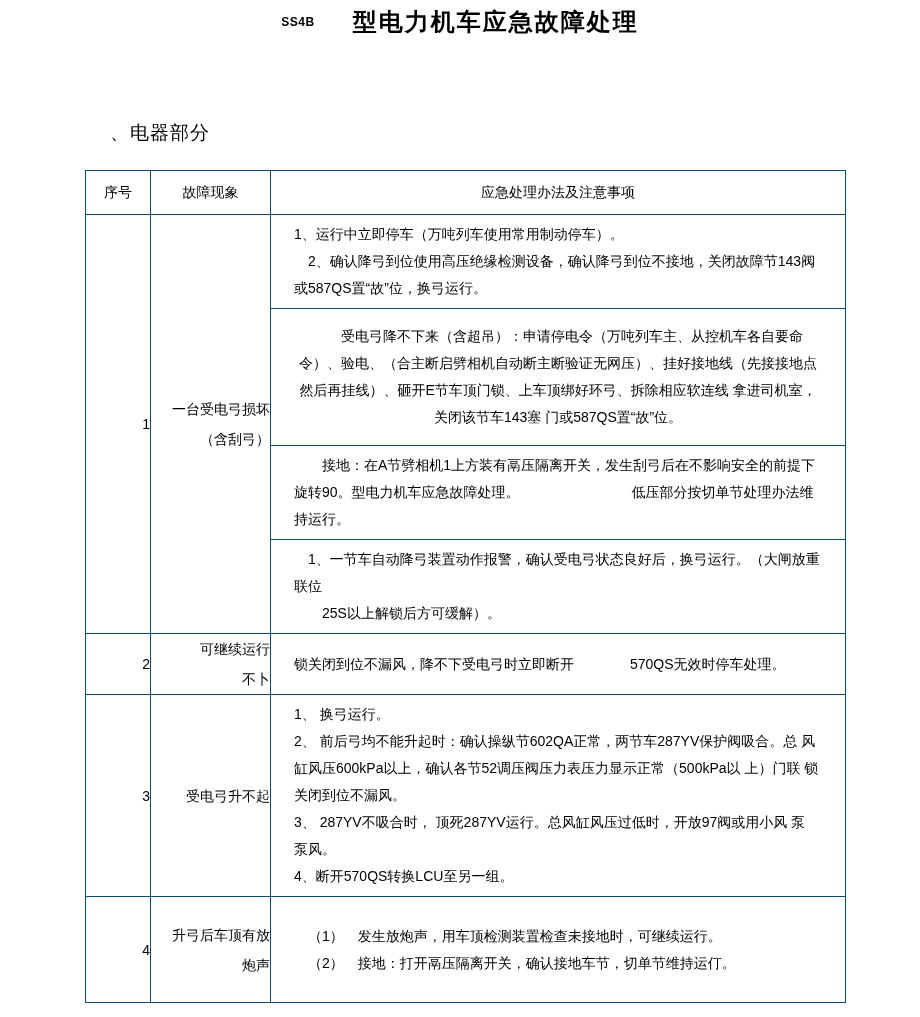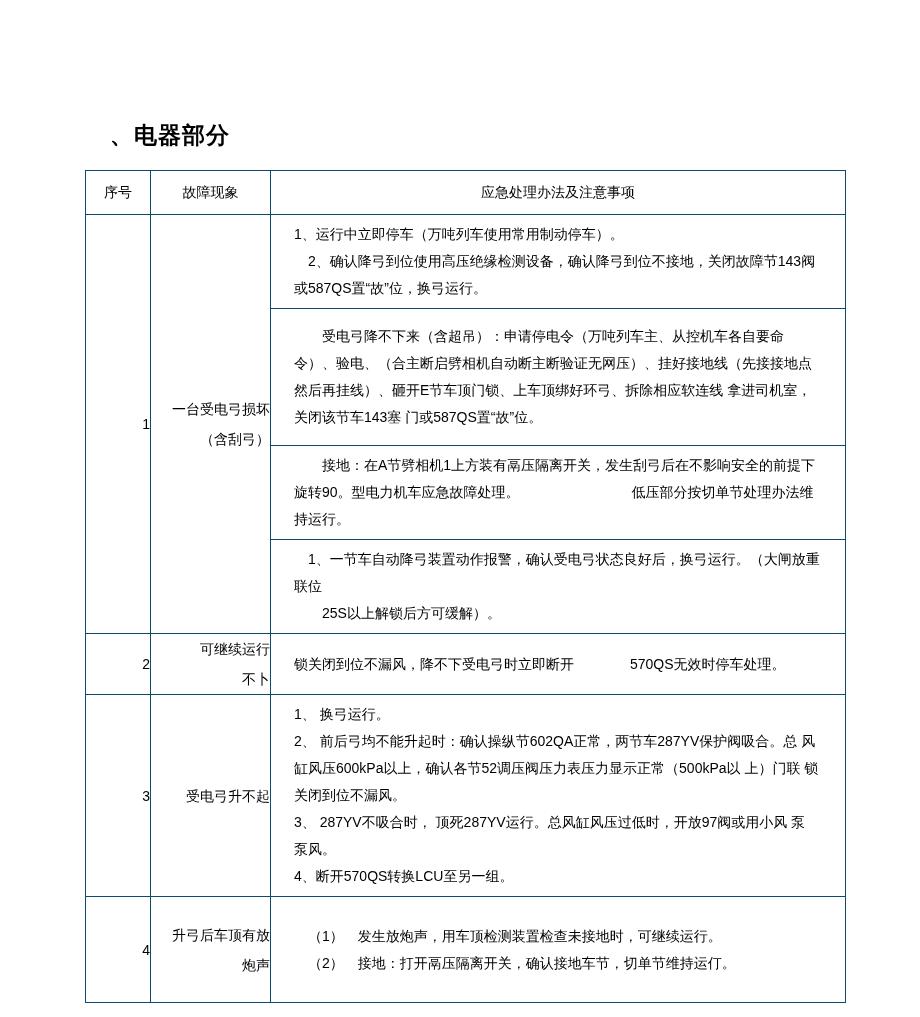--- a/index.html
+++ b/index.html
@@ -20,21 +20,21 @@
   }
   .title-prefix {
     font-size: 12px; font-weight: 700; letter-spacing: 0.5px;
     margin-right: 38px; vertical-align: 4px;
   }
   .title-main { font-size: 24px; font-weight: 700; letter-spacing: 2px; }
 
   
   .section-heading {
     position: absolute; top: 120px; left: 110px;
-    font-size: 23px; font-weight: 700; letter-spacing: 1px;
+    font-size: 19px; font-weight: 400; letter-spacing: 1px;
   }
 
   
   table.fault-table {
     position: absolute; left: 85px; top: 170px;
     width: 760px; border-collapse: collapse; table-layout: fixed;
   }
   table.fault-table td {
     border: 1px solid #0c4a6e;
     font-size: 14px;
@@ -43,32 +43,35 @@
   td.seq, td.fault {
     text-align: right; vertical-align: middle;
     white-space: pre-wrap; line-height: 30px;
   }
   td.content {
     padding: 6px 23px; vertical-align: middle;
     white-space: pre-wrap; line-height: 27px;
     word-break: break-all;
   }
   .h-a  { height: 93px; }
-  .h-b  { height: 137px; }
+  .h-b  { height: 137px; text-align: center; }
   .h-c  { height: 85px; }
   .h-d  { height: 90px; }
   .h-r2 { height: 52px; }
   .h-r3 { height: 190px; }
   .h-r4 { height: 106px; }
 </style>
 </head>
 <body>
 
 <div class="doc">
 
+  <div class="title-row">
+    <span class="title-prefix">SS4B</span><span class="title-main">型电力机车应急故障处理</span>
+  </div>
 
   <div class="section-heading">、电器部分</div>
 
   <table class="fault-table">
     <colgroup>
       <col style="width:65px">
       <col style="width:120px">
       <col style="width:575px">
     </colgroup>
 

